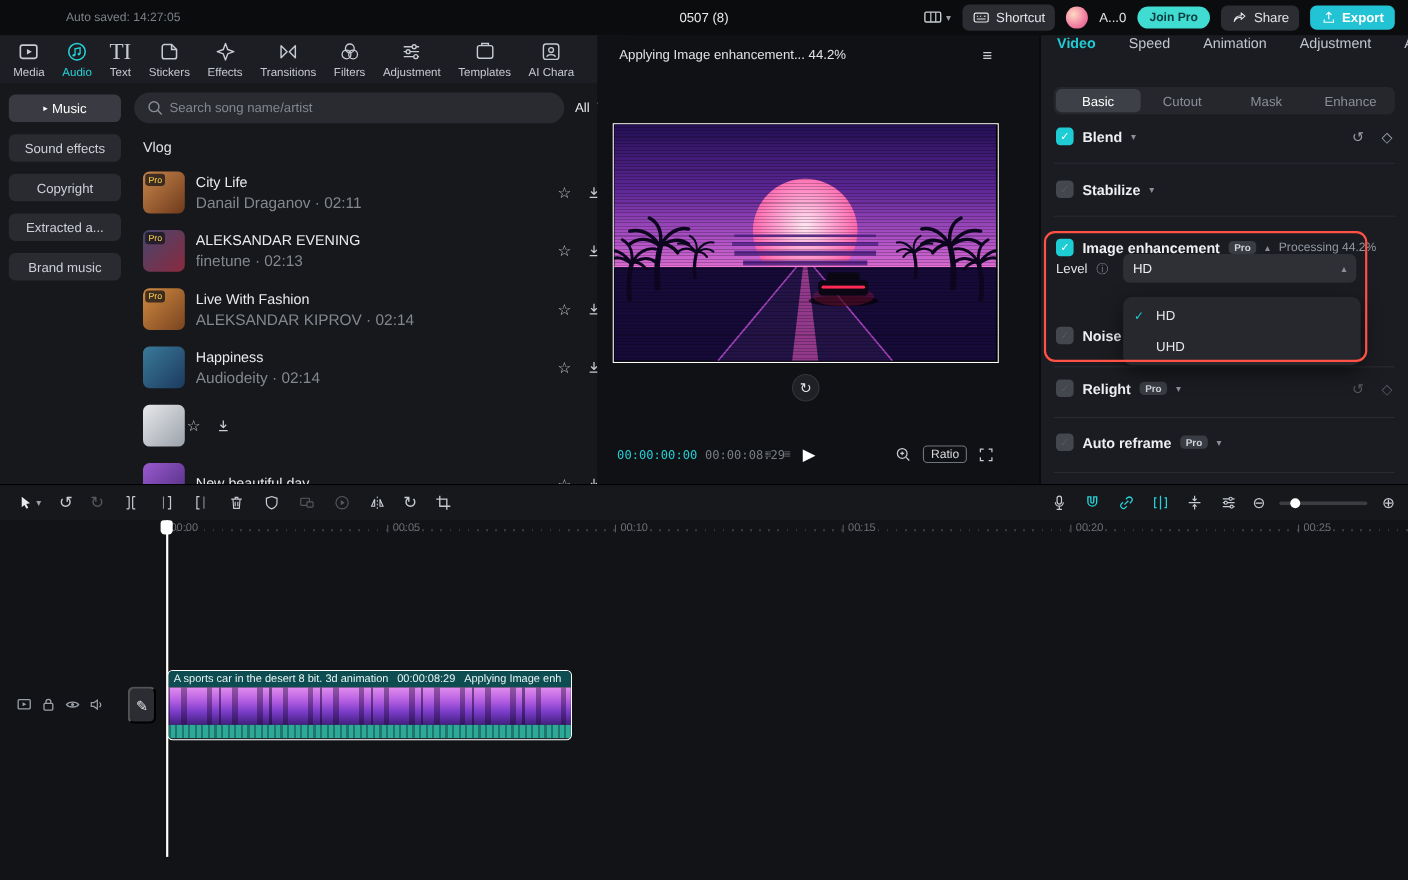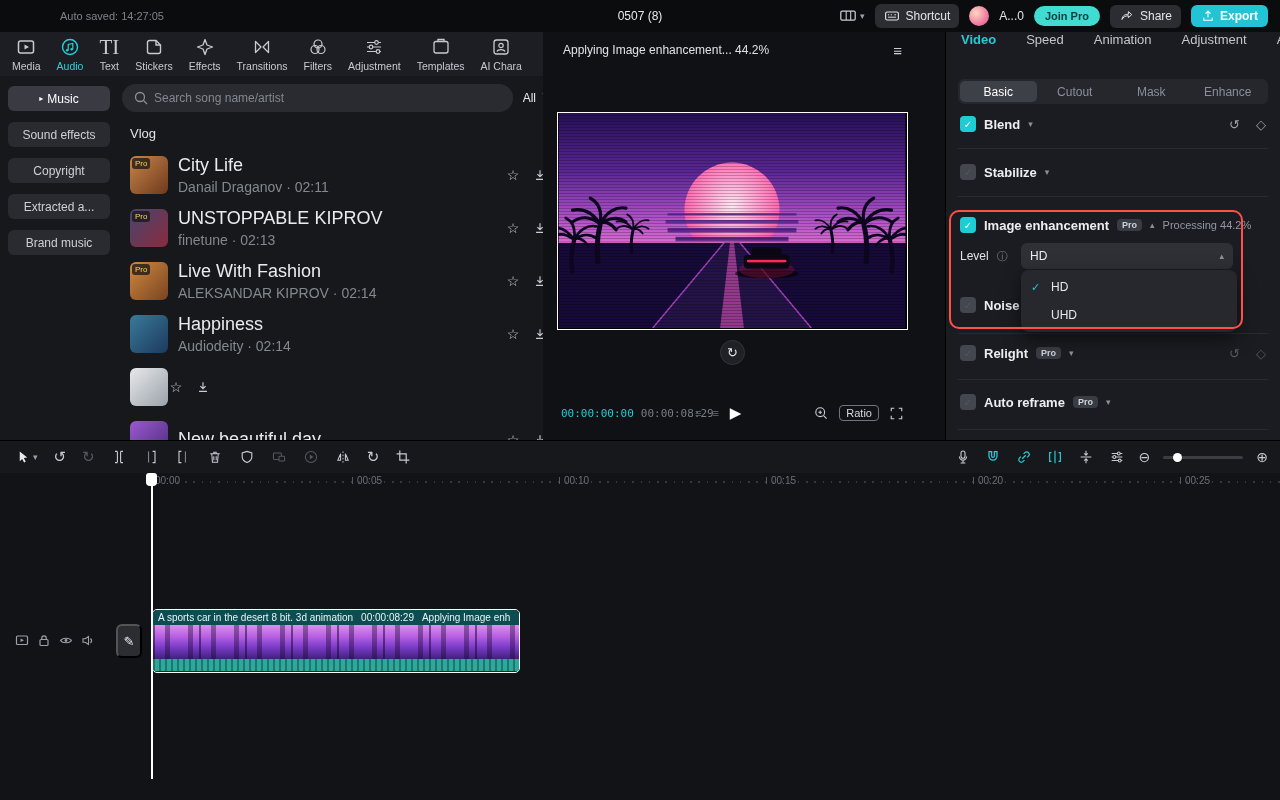--- a/index.html
+++ b/index.html
@@ -45,21 +45,21 @@
 .thumb{width:38px;height:38px;border-radius:6px;position:relative;flex:0 0 auto}
 .t1{background:linear-gradient(135deg,#c8854a,#6e3a1c)}
 .t2{background:linear-gradient(135deg,#46466e,#8a2a3e)}
 .t3{background:linear-gradient(135deg,#d08a40,#7a4420)}
 .t4{background:linear-gradient(135deg,#3a7a9a,#1c3a5e)}
 .t5{background:linear-gradient(135deg,#e8e8ea,#9aa2aa)}
 .t6{background:linear-gradient(135deg,#9a5ad0,#4a2a78)}
 .thumb-badge{position:absolute;top:2px;left:2px;background:rgba(20,20,24,.75);color:#ffd34d;font-size:8px;padding:0 3px;border-radius:3px;line-height:11px}
 .thumb-badge:empty{display:none}
 .song-meta{flex:1;margin-left:10px;min-width:0}
-.song-title{font-size:18px;color:#e9ebee;white-space:nowrap;overflow:hidden}
+.song-title{font-size:13px;color:#e9ebee;white-space:nowrap;overflow:hidden}
 .song-sub{font-size:14px;color:#83888f;margin-top:3px;white-space:nowrap}
 .song-sub:empty{display:none}
 .song-actions{display:flex;gap:12px;align-items:center;margin-right:4px}
 .act{color:#c9cdd3;font-size:14px;width:16px;text-align:center;cursor:pointer}
 
 .player{position:absolute;top:32px;left:543px;width:375px;height:408px;background:#101114}
 .p-head{height:36px;display:flex;align-items:center;padding:0 16px 0 20px}
 .p-status{font-size:12px;color:#dfe2e6}
 .p-menu{margin-left:auto;font-size:15px;color:#c9cdd3;cursor:pointer}
 .video{position:absolute;left:14px;top:80px;width:351px;height:218px;border:1.5px solid #fff;overflow:hidden;background:#000}
@@ -318,21 +318,21 @@
                     <path d="M8 2.5v7M5 7l3 3 3-3M3.5 13h9" fill="none" stroke="#c9cdd3" stroke-width="1.3"></path>
                   </svg>
                 </span>
               </div>
           </div>
           <div class="song-row">
             <div class="thumb t2">
                 <span class="thumb-badge">Pro</span>
               </div>
             <div class="song-meta">
-                <div class="song-title">UNSTOPPABLE KIPROV</div>
+                <div class="song-title">ALEKSANDAR EVENING</div>
                 <div class="song-sub">finetune · 02:13</div>
               </div>
             <div class="song-actions">
                 <span class="act">☆</span>
                 <span class="act">
                   <svg width="14" height="14" viewBox="0 0 16 16">
                     <path d="M8 2.5v7M5 7l3 3 3-3M3.5 13h9" fill="none" stroke="#c9cdd3" stroke-width="1.3"></path>
                   </svg>
                 </span>
               </div>
@@ -520,21 +520,21 @@
     <div class="irow" style="top:180px;height:26px">
       <span class="cb on">
           <span>✓</span>
         </span>
       <span class="sec-label">Image enhancement</span>
       <span class="pro">Pro</span>
       <span class="icaret">▴</span>
       <span class="processing">Processing 44.2%</span>
     </div>
 
-    <div class="irow" style="top:210px;height:28px">
+    <div class="irow" style="top:198px;height:28px">
       <span class="lvl-label">Level</span>
       <span class="info">ⓘ</span>
       <div class="select">
         <span>HD</span>
         <span class="icaret">▴</span>
       </div>
     </div>
 
     <div class="irow" style="top:258px;height:30px">
       <span class="cb off">

